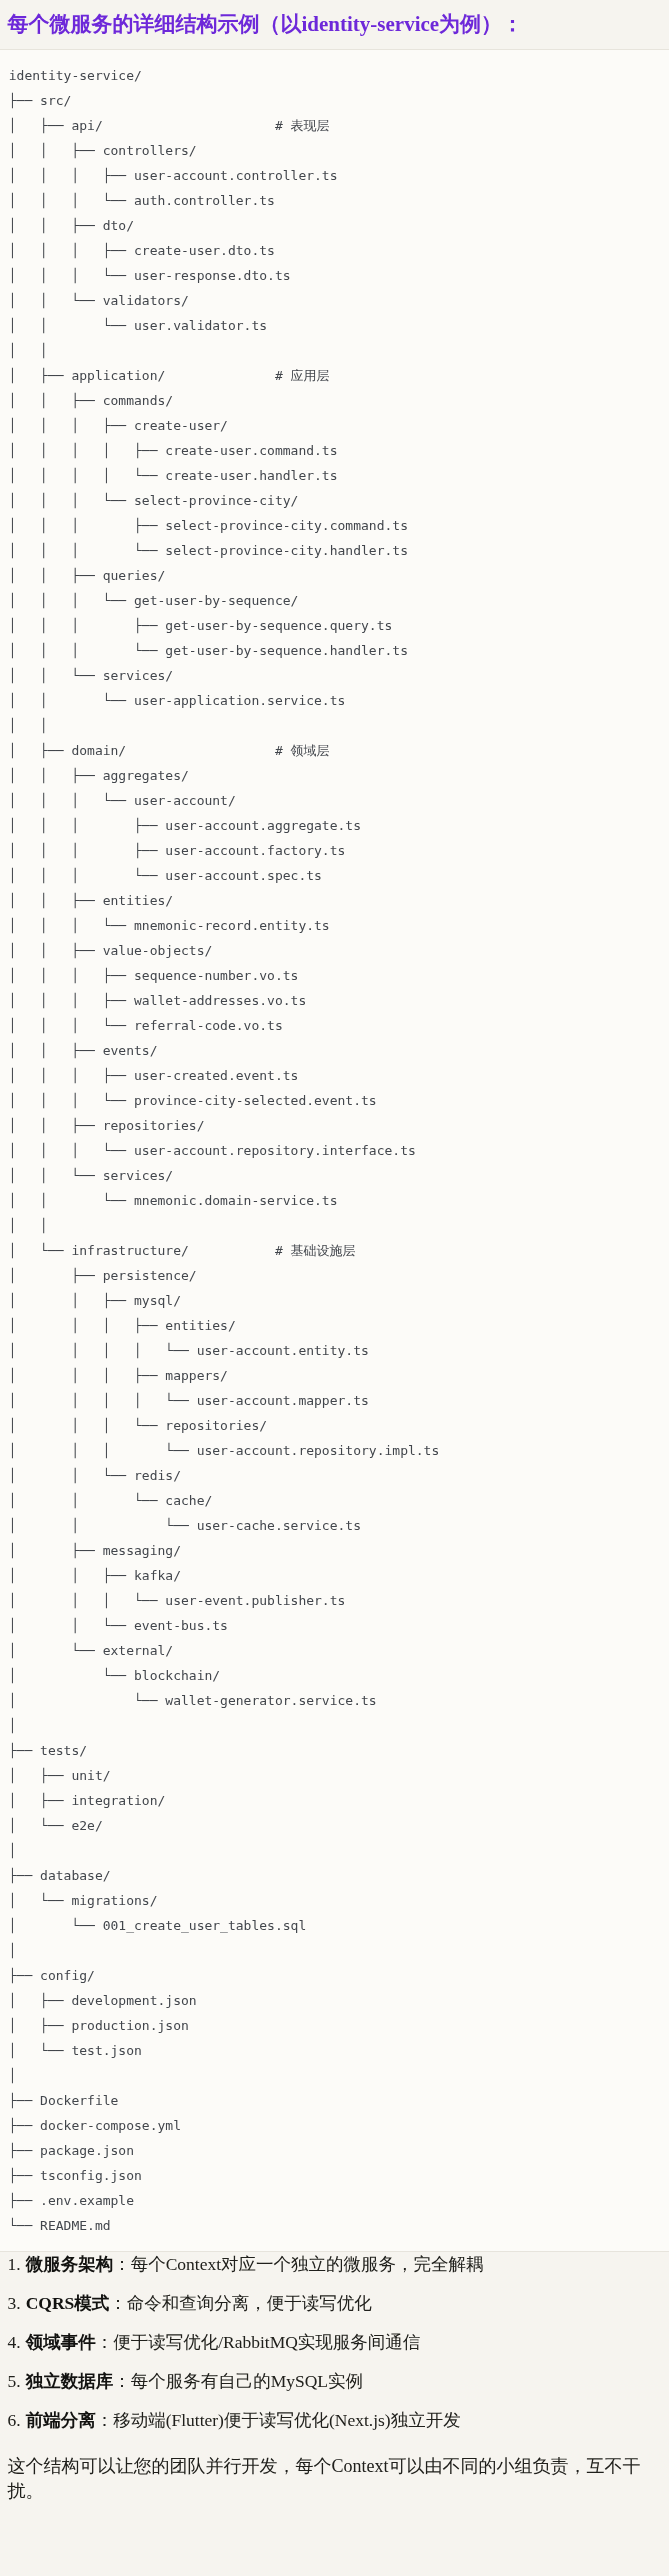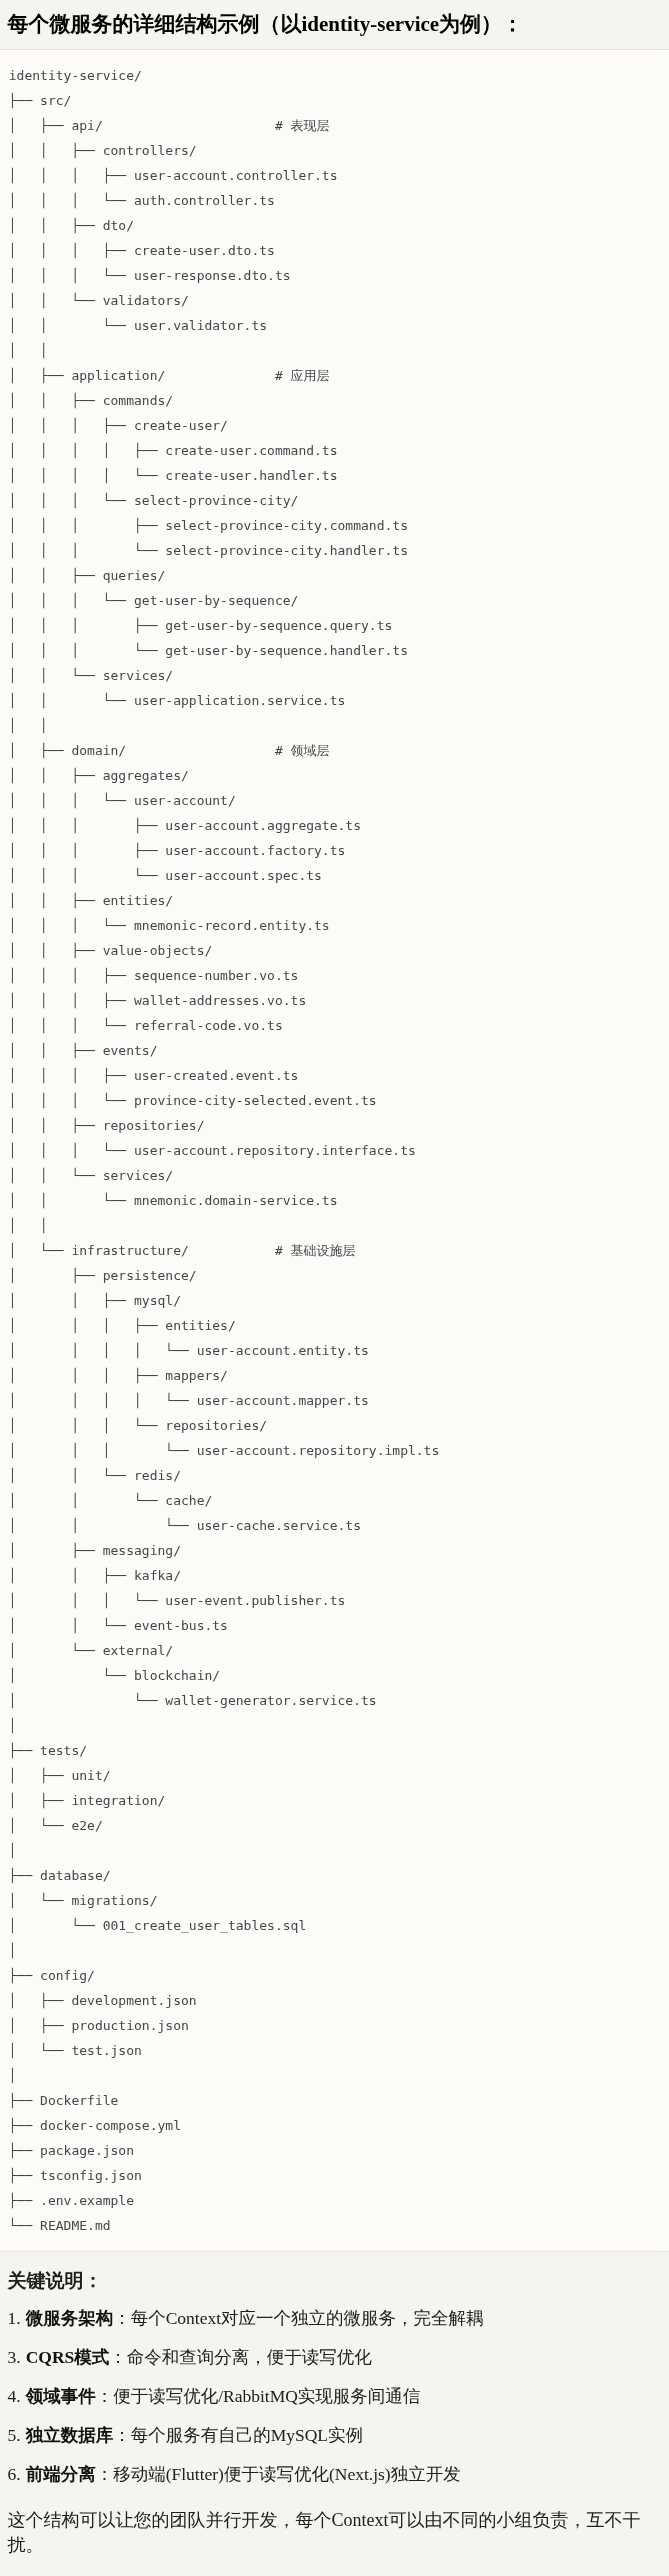--- a/index.html
+++ b/index.html
@@ -13,21 +13,21 @@
     color: #20201c;
     font-family: "Liberation Serif", "DejaVu Serif", serif;
     padding-bottom: 13.8px;
   }
   .page-title {
     margin: 0;
     padding: 8.8px 8.8px 10px 7.5px;
     font-size: 21px;
     line-height: 30px;
     font-weight: bold;
-    color: #000000;
+    color: #6d28d9;
     font-family: "Liberation Serif", "DejaVu Serif", serif;
   }
   .code-block {
     margin: 0;
     background: #fcfbf8;
     border-top: 0.6px solid #e7e4dc;
     border-bottom: 0.6px solid #e7e4dc;
     padding: 13px 8.8px;
     font-family: "DejaVu Sans Mono", "Liberation Mono", monospace;
     font-size: 13px;
@@ -157,21 +157,20 @@
 │
 ├── Dockerfile
 ├── docker-compose.yml
 ├── package.json
 ├── tsconfig.json
 ├── .env.example
 └── README.md</pre>
 
   <div class="notes">
 
-    <div class="notes-heading">关键说明：</div>
 
     <div class="note-item">
       <span class="note-num">1.</span><span class="note-term">微服务架构</span><span>：</span><span>每个Context对应一个独立的微服务，完全解耦</span>
     </div>
 
 
     <div class="note-item">
       <span class="note-num">3.</span><span class="note-term">CQRS模式</span><span>：</span><span>命令和查询分离，便于读写优化</span>
     </div>
 

